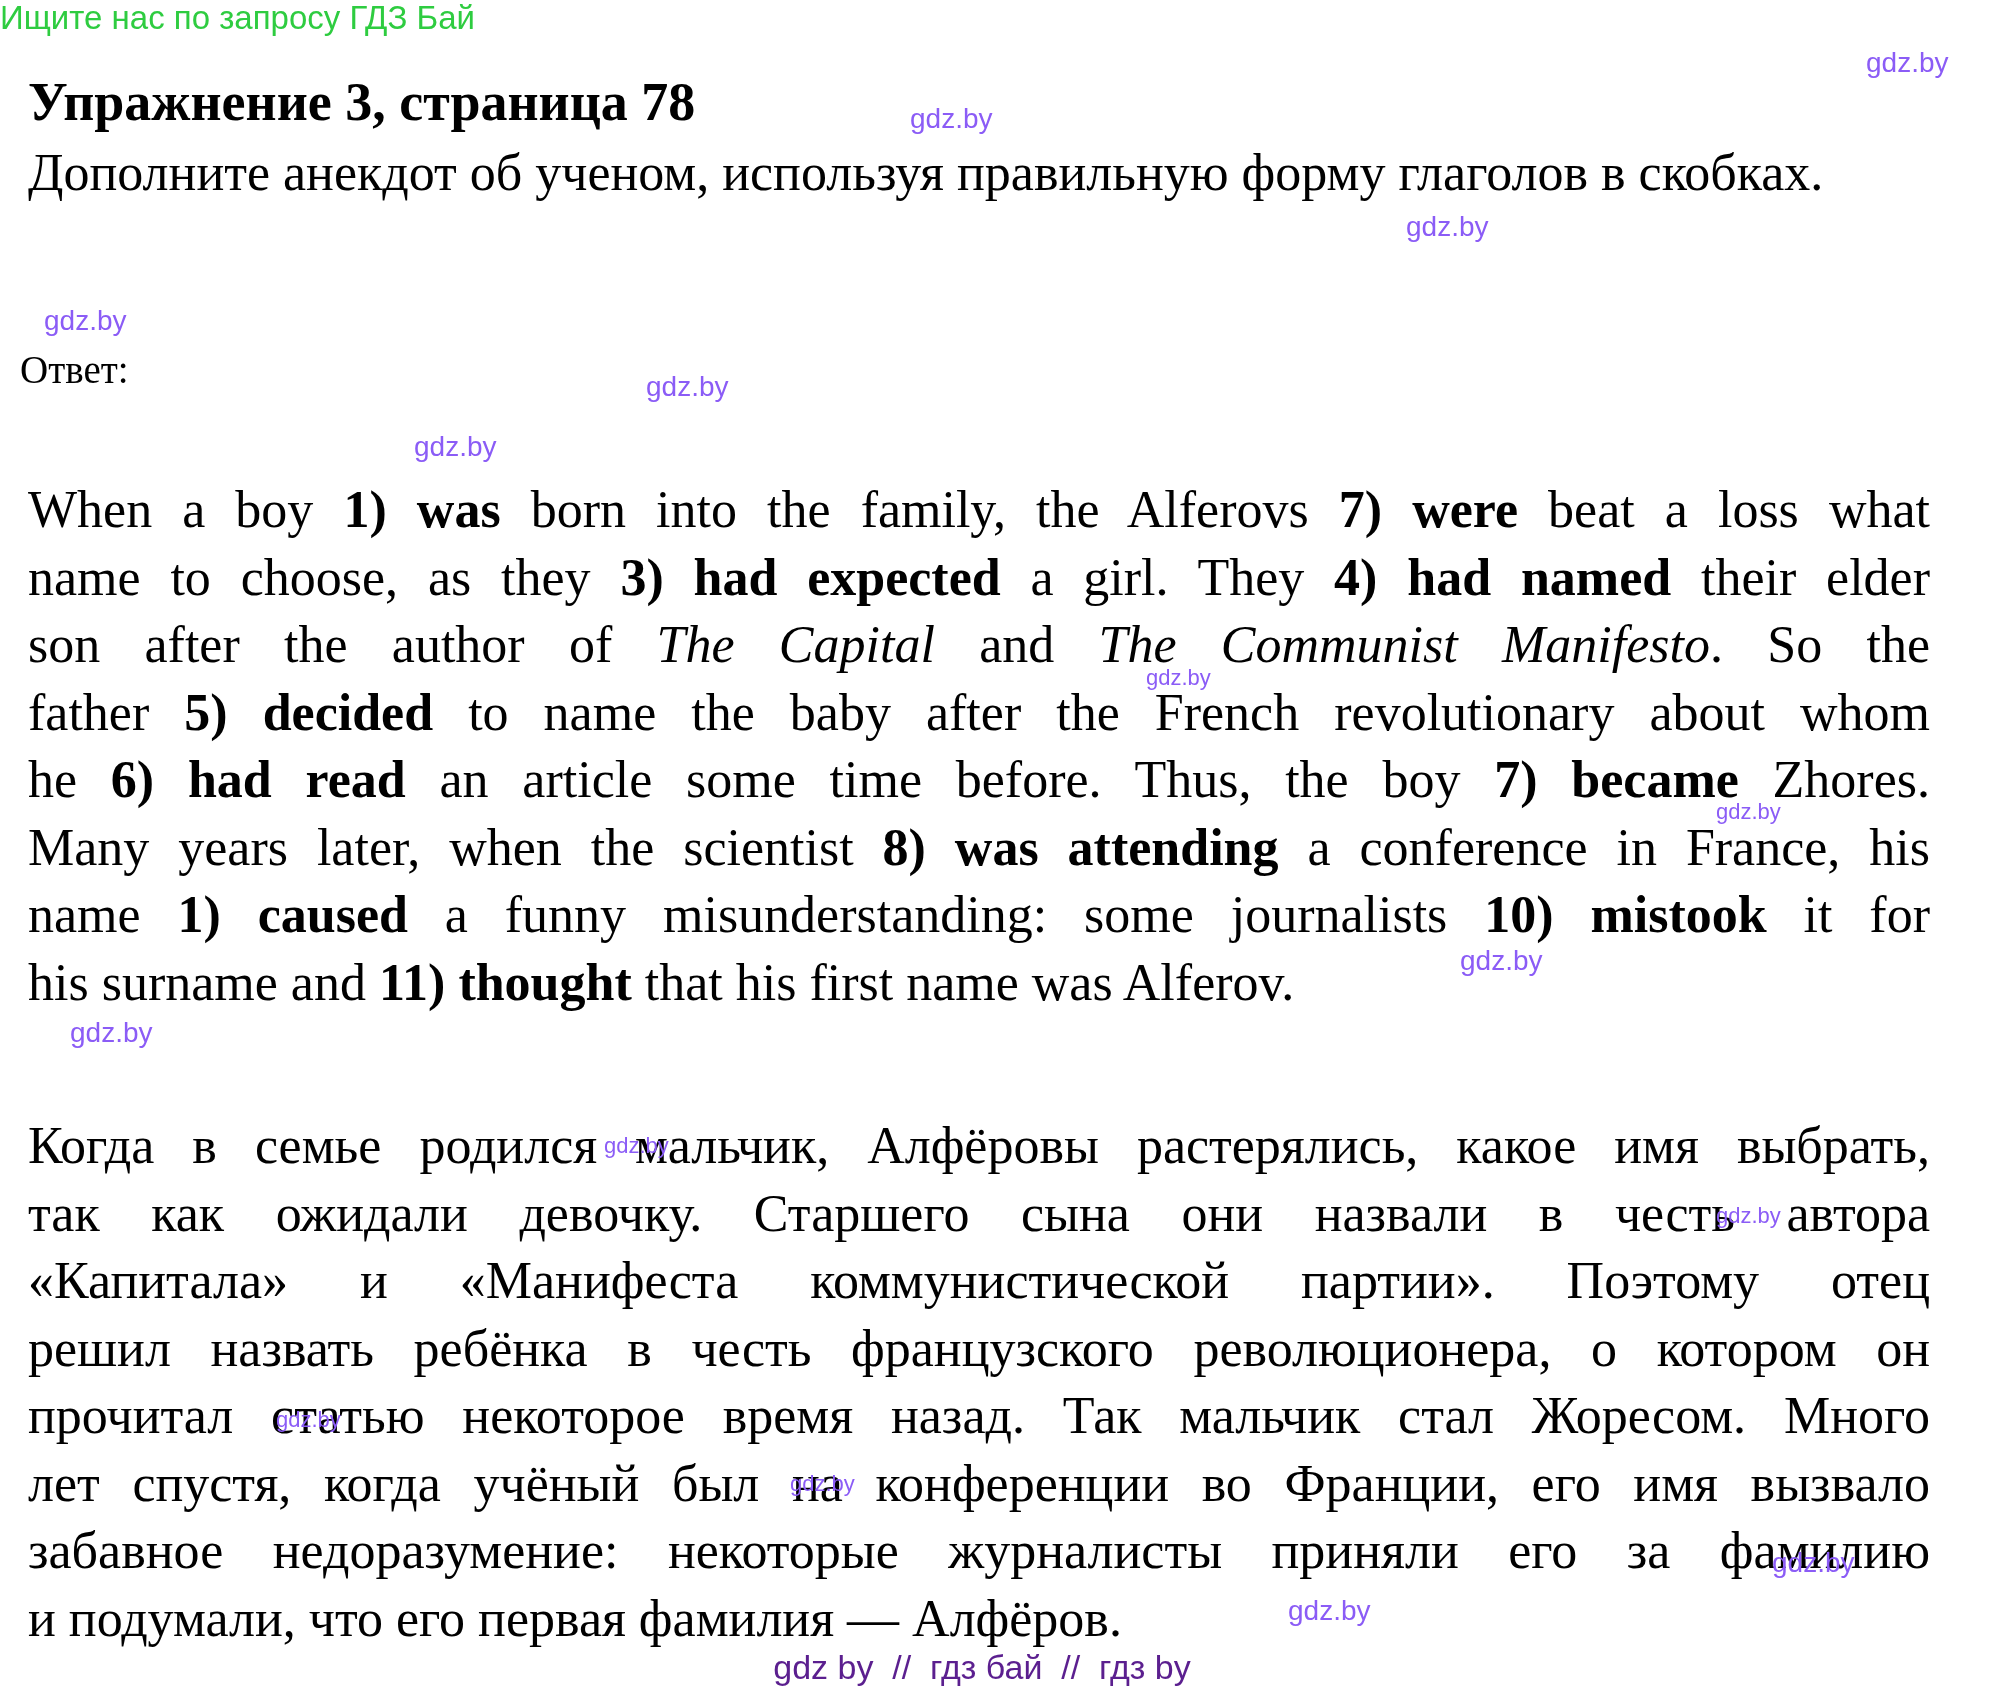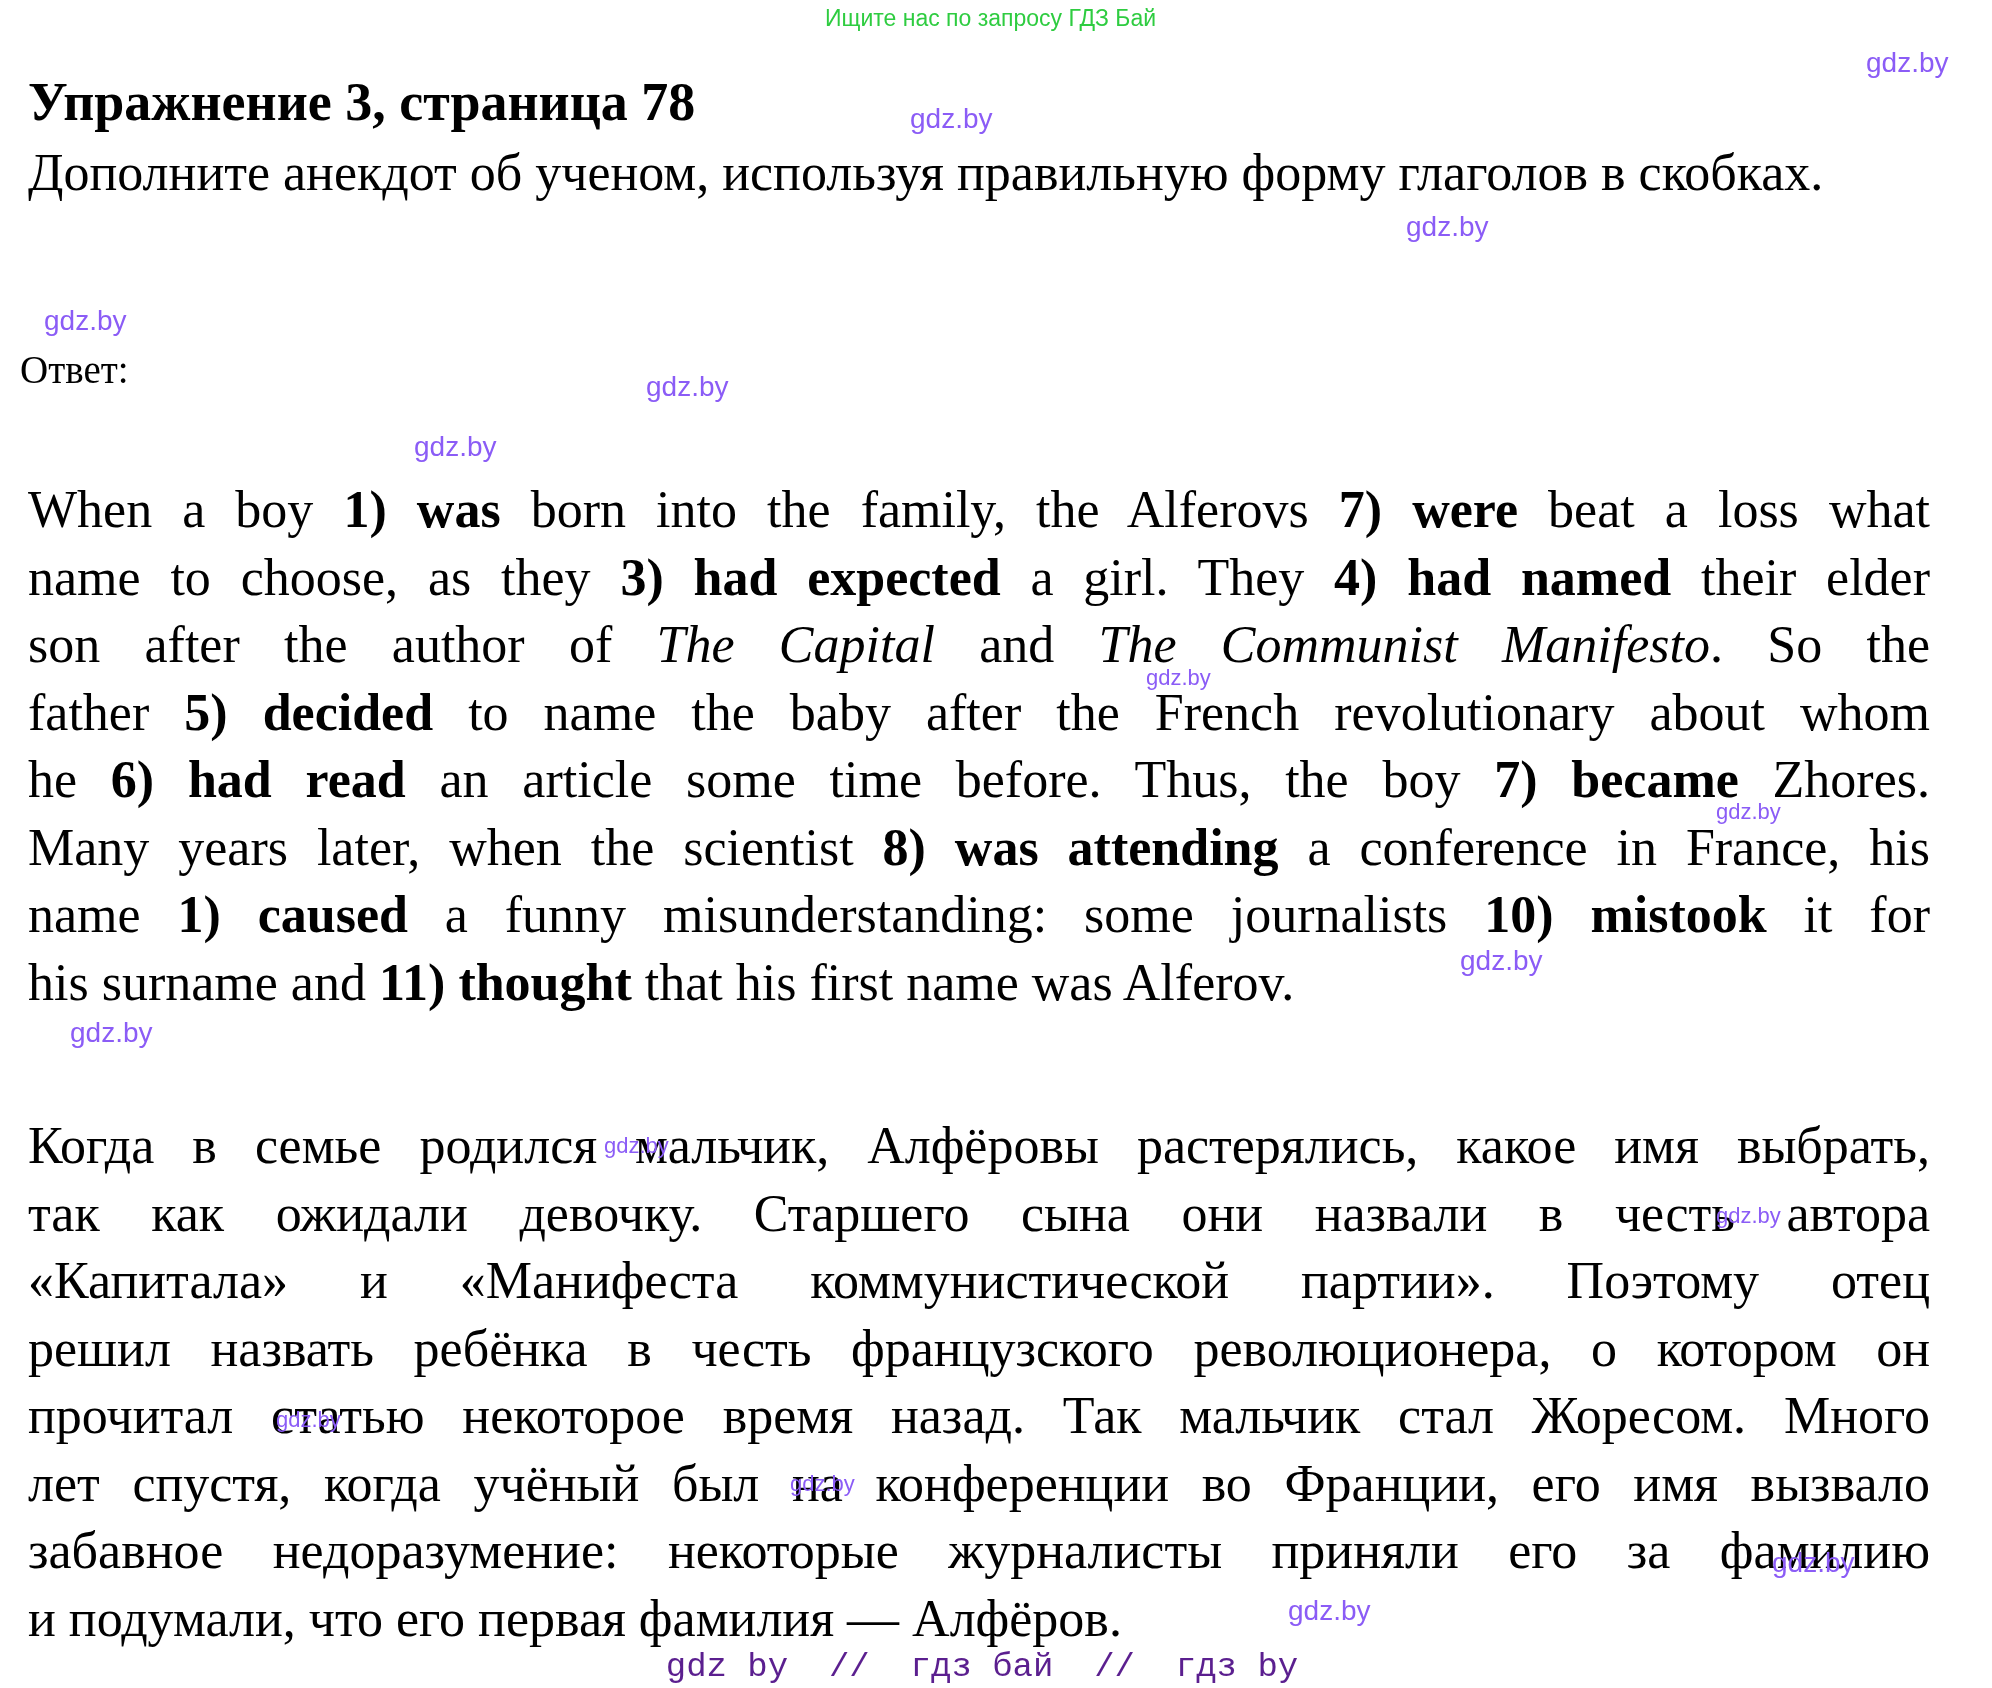--- a/index.html
+++ b/index.html
@@ -1,22 +1,22 @@
 <!DOCTYPE html>
 <html><head>
 <meta charset="utf-8">
 <style>
   html, body { margin: 0; padding: 0; background: #ffffff; }
   body {
     width: 1992px; height: 1688px; position: relative; overflow: hidden;
     font-family: "Liberation Serif", "DejaVu Serif", serif; color: #000;
   }
   .promo {
-    position: absolute; left: 0; width: 1981px; top: 0; text-align: center;
-    font-family: "Liberation Sans", "DejaVu Sans", sans-serif; font-size: 23px;
+    position: absolute; left: 0; width: 1981px; top: 0; 
+    font-family: "Liberation Sans", "DejaVu Sans", sans-serif; font-size: 33px;
     color: #2ecc40; line-height: 36px;
   }
   .title {
     position: absolute; left: 28px; top: 72px; font-size: 54px; font-weight: bold;
     line-height: 60px; white-space: nowrap;
   }
   .task {
     position: absolute; left: 28px; top: 140px; width: 1902px; font-size: 52px;
     line-height: 66px; text-align: justify; text-align-last: left;
   }
@@ -33,21 +33,21 @@
   .ru { top: 1112px; }
   .line b { font-weight: bold; }
   .line i { font-style: italic; }
   .wm {
     position: absolute; font-family: "Liberation Sans", "DejaVu Sans", sans-serif;
     font-size: 28px; color: #8b5cf6; line-height: 30px; white-space: nowrap;
   }
   .wm.small { font-size: 22px; line-height: 24px; }
   .footer {
     position: absolute; left: 0; width: 1964px; top: 1648px; text-align: center;
-    font-family: Liberation Mono, monospace; font-size: 34px;
+    font-family: Liberation Sans, sans-serif; font-size: 34px;
     color: #5b1f8f; line-height: 38px; white-space: pre;
   }
 </style>
 </head>
 <body>
 
 <div class="promo" style="color: rgb(46, 204, 64);">Ищите нас по запросу ГДЗ Бай</div>
 
 <div class="title">Упражнение 3, страница 78</div>
 <div class="task">Дополните анекдот об ученом, используя правильную форму глаголов в скобках.</div>

